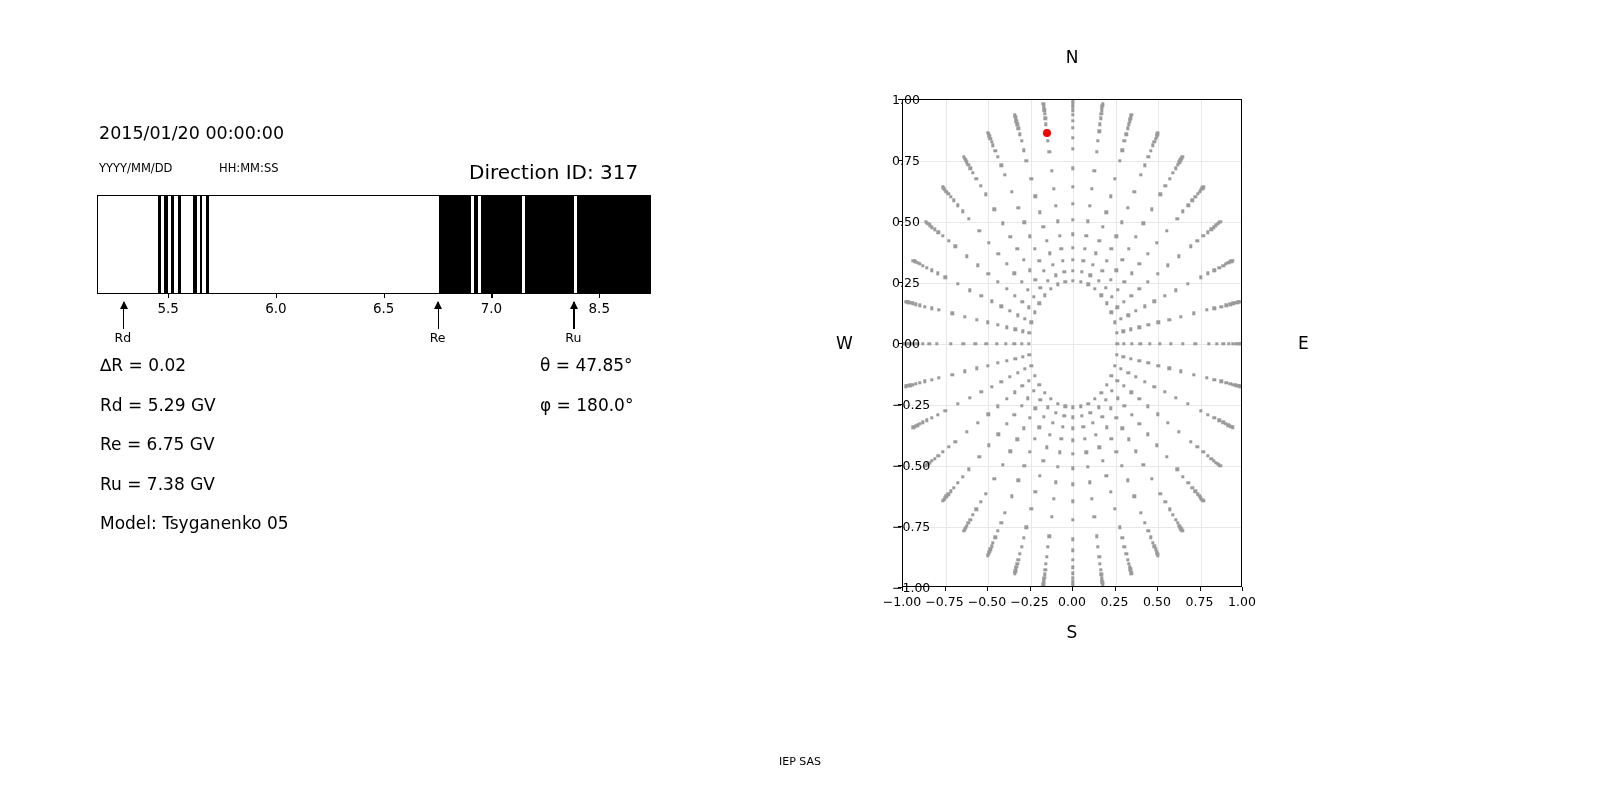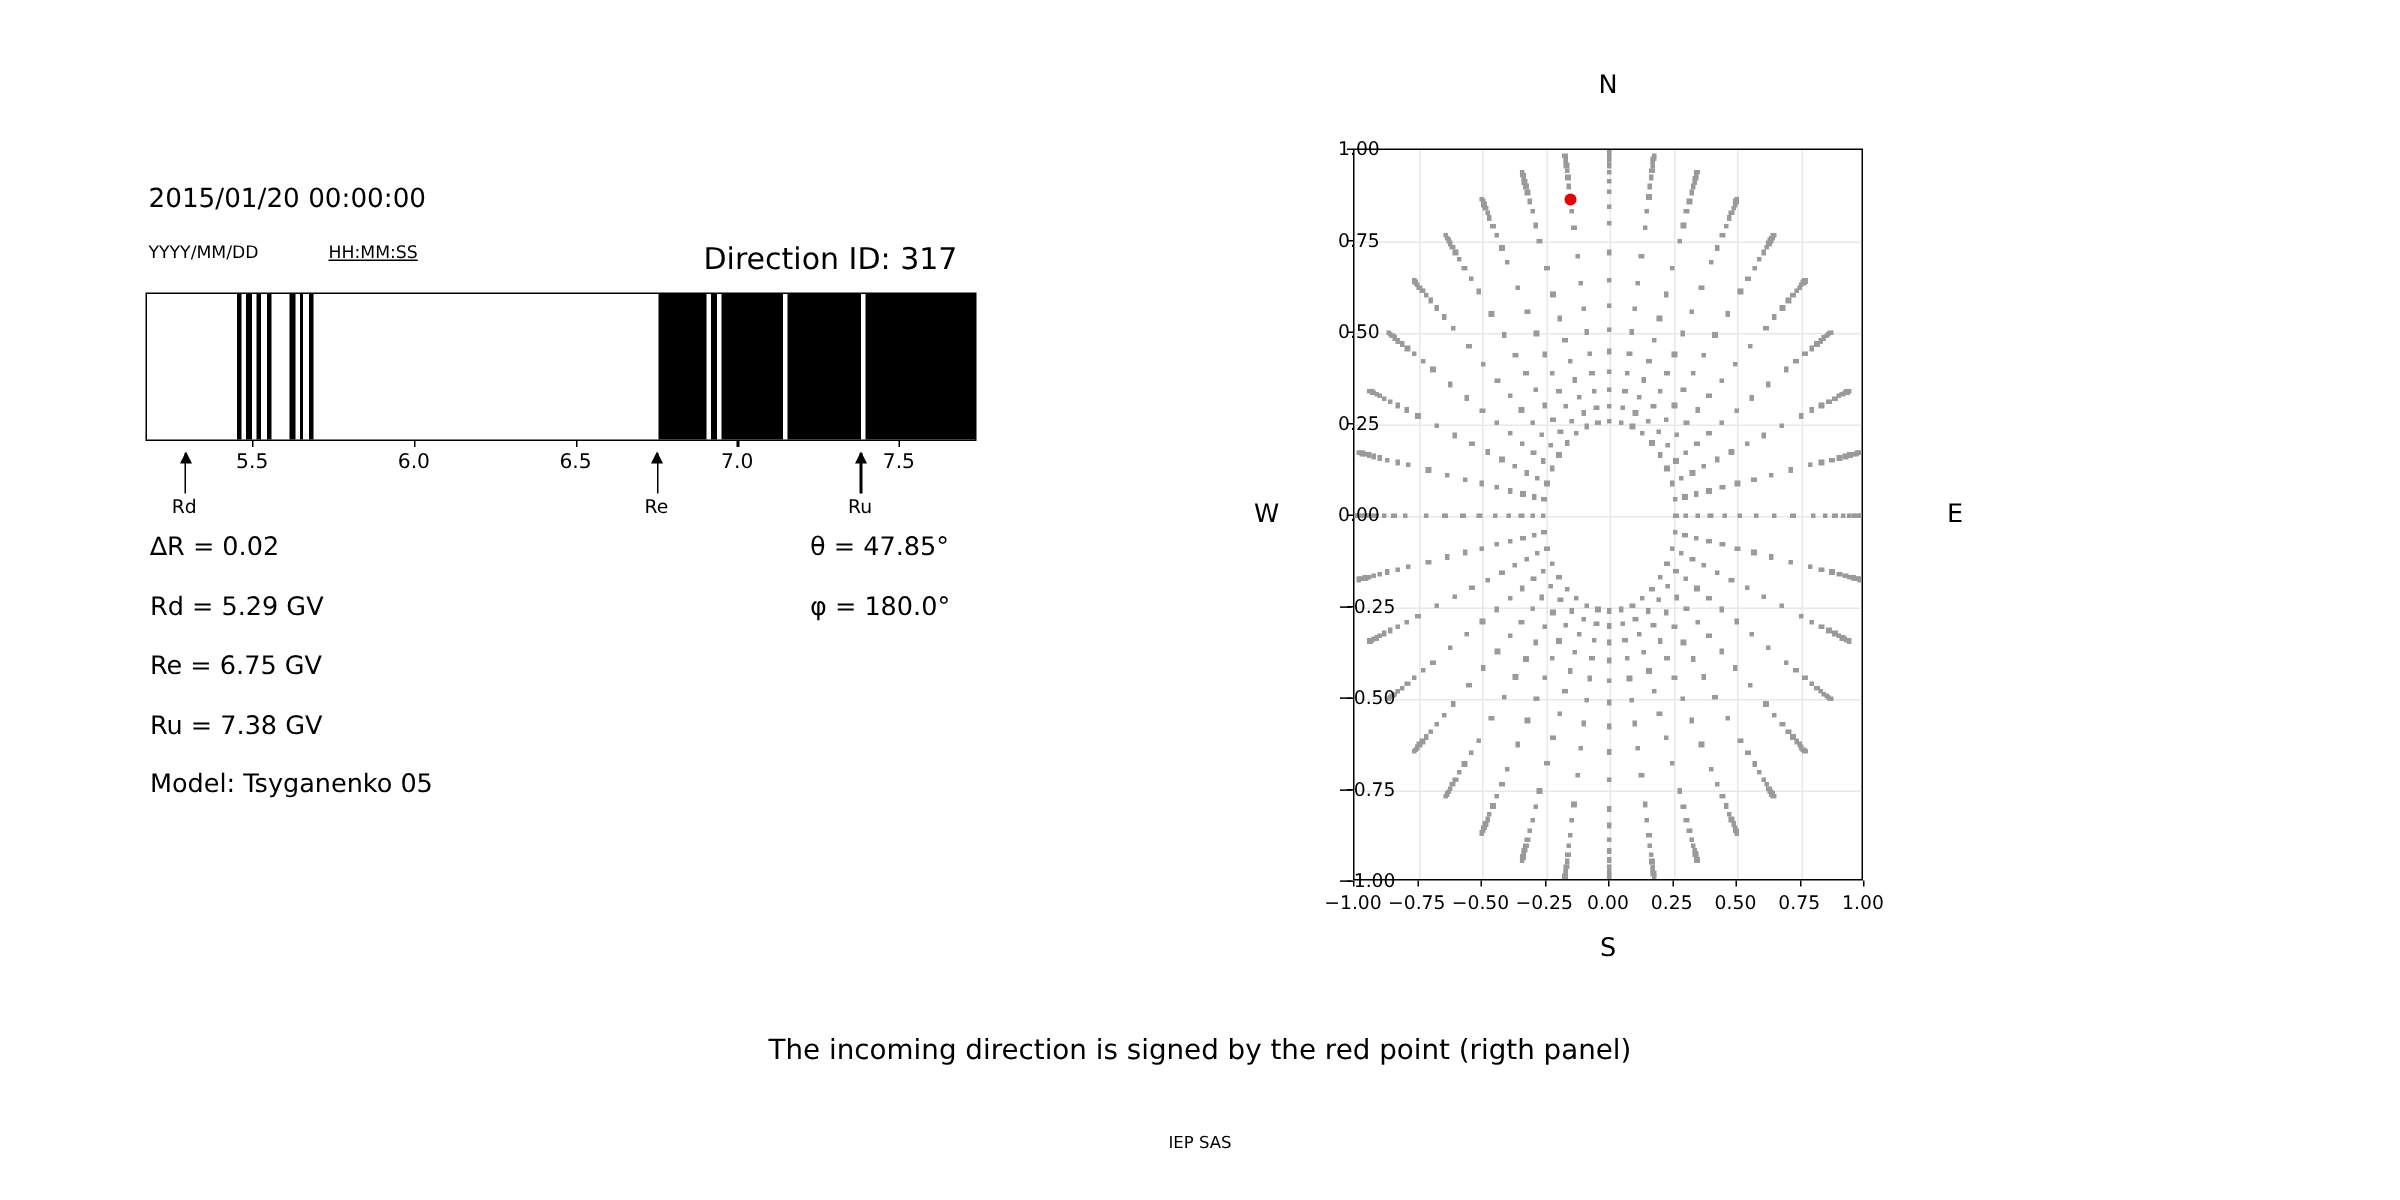--- a/index.html
+++ b/index.html
@@ -33,21 +33,20 @@
     left: 99px; top: 123px;
     font-size: 17.5px;
   }
   #date-format-label {
     left: 99px; top: 161px;
     font-size: 11.5px;
   }
   #time-format-label {
     left: 219px; top: 161px;
     font-size: 11.5px;
-    text-decoration: underline;
   }
   #direction-id {
     left: 469px; top: 160px;
     font-size: 20px;
   }
 
   
   #spectrum-bar {
     position: absolute;
     left: 97px; top: 195px;
@@ -231,21 +230,21 @@
   <div id="rigidity-axis">
       <div class="axis-tick" style="left: 71.1362px;"></div>
       <div class="axis-tick-label" style="left: 71.1362px;">5.5</div>
       <div class="axis-tick" style="left: 178.918px;"></div>
       <div class="axis-tick-label" style="left: 178.918px;">6.0</div>
       <div class="axis-tick" style="left: 286.7px;"></div>
       <div class="axis-tick-label" style="left: 286.7px;">6.5</div>
       <div class="axis-tick" style="left: 394.482px;"></div>
       <div class="axis-tick-label" style="left: 394.482px;">7.0</div>
       <div class="axis-tick" style="left: 502.265px;"></div>
-      <div class="axis-tick-label" style="left: 502.265px;">7.5</div>
+      <div class="axis-tick-label" style="left: 502.265px;">8.5</div>
       <div class="marker-arrow" style="left: 25.8677px; top: 8px; height: 27px;"></div>
       <div class="marker-label" style="left: 25.8677px; top: 36px;">Rd</div>
       <div class="marker-arrow" style="left: 340.591px; top: 8px; height: 27px;"></div>
       <div class="marker-label" style="left: 340.591px; top: 36px;">Re</div>
       <div class="marker-arrow" style="left: 476.397px; top: 8px; height: 27px;"></div>
       <div class="marker-label" style="left: 476.397px; top: 36px;">Ru</div>
     </div>
 
   <div id="params-left">
       <div class="param" style="top: 355px;">∆R = 0.02</div>
@@ -999,16 +998,15 @@
     <div class="ptick-x-label" style="left: 419.5px; top: 594px; position: absolute;">0.75</div>
     <div class="ptick-x" style="left: 462px; top: 587px; position: absolute;"></div>
     <div class="ptick-x-label" style="left: 462px; top: 594px; position: absolute;">1.00</div>
     <div class="compass" style="left: 292px; top: 57px; transform: translate(-50%, -50%);">N</div>
     <div class="compass" style="left: 292px; top: 632px; transform: translate(-50%, -50%);">S</div>
     <div class="compass" style="left: 56px; top: 343px; transform: translate(0px, -50%);">W</div>
     <div class="compass" style="left: 518px; top: 343px; transform: translate(0px, -50%);">E</div>
   </div>
 
 <div id="caption">
-  <div>The incoming direction is signed by the red point (rigth panel)</div>
 </div>
 
 <div id="footer-credit">IEP SAS</div>
 
 </body></html>

